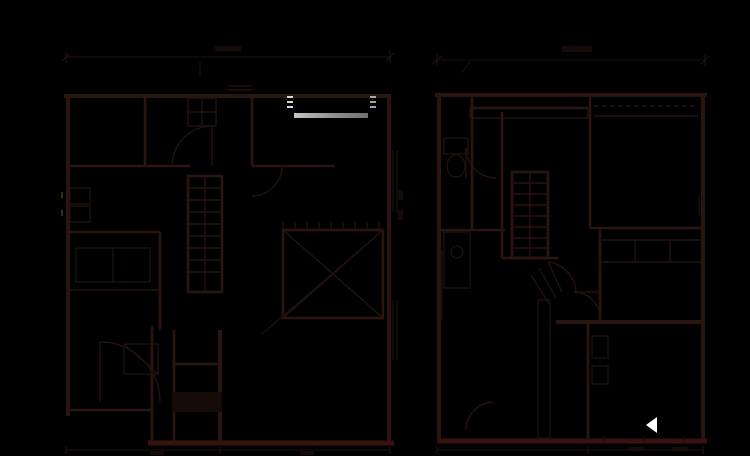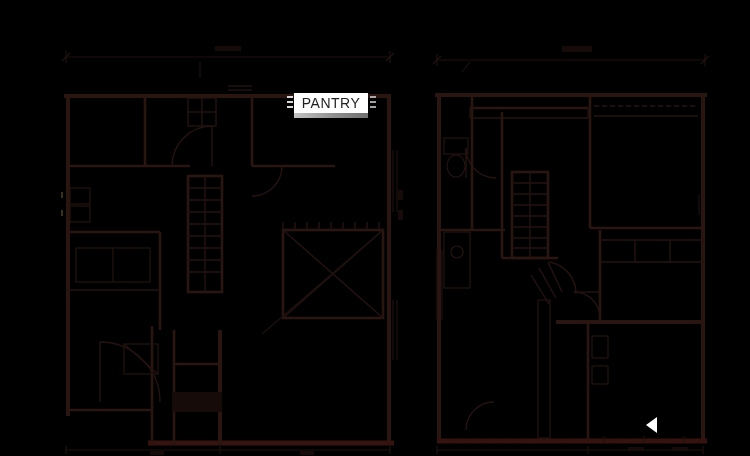--- a/index.html
+++ b/index.html
@@ -281,21 +281,20 @@
         <line class="w-dim" x1="588" y1="446" x2="588" y2="454"></line>
         <line class="w-dim" x1="703" y1="446" x2="703" y2="454"></line>
         <rect class="blob" x="628" y="447" width="16" height="4"></rect>
         <rect class="blob" x="672" y="447" width="16" height="4"></rect>
       </g>
     </g>
   </svg>
 
   <div class="pantry-wrap">
     <span class="pantry-dash left"></span>
-    <div class="pantry-box">PANTRY</div>
     <span class="pantry-dash right"></span>
     <div class="pantry-shadow"></div>
   </div>
 
   <button class="prev-arrow">
     <span class="tri"></span>
   </button>
 
 </div>
 

